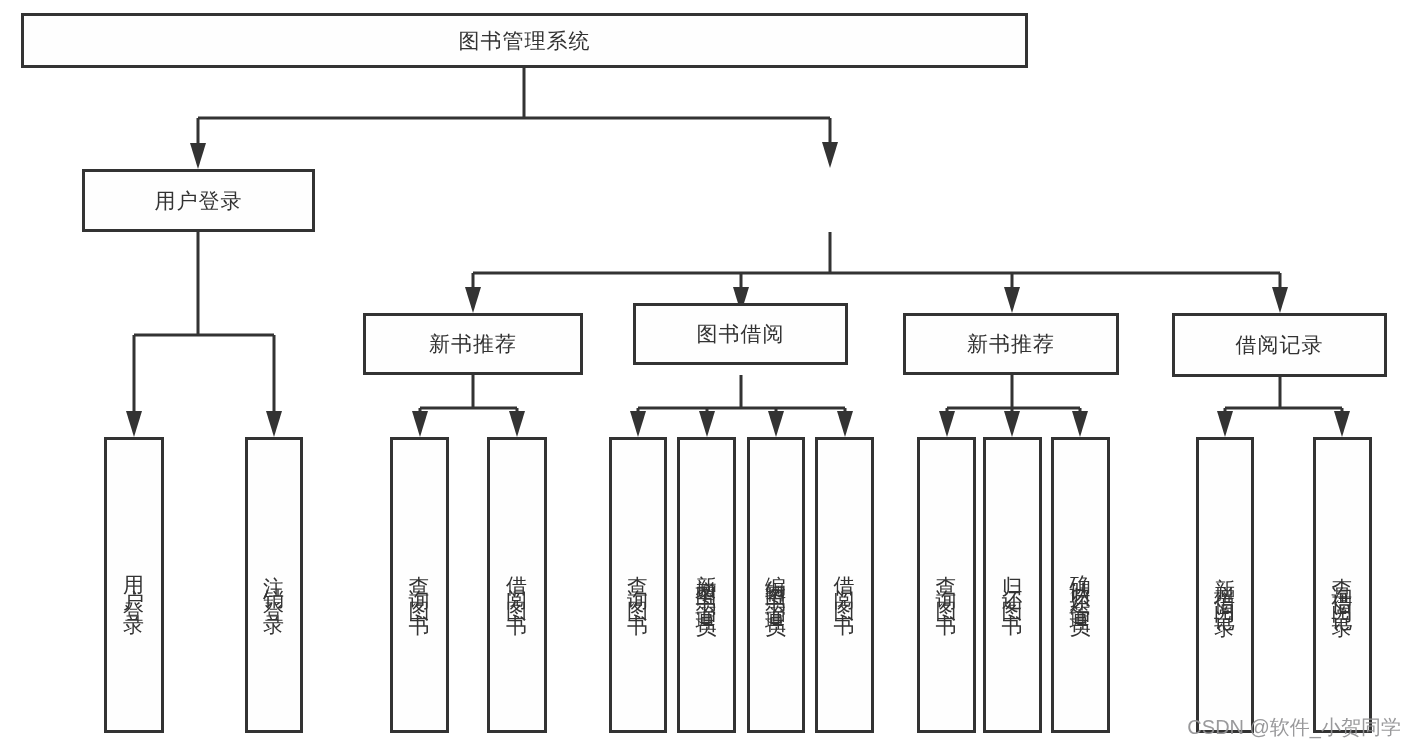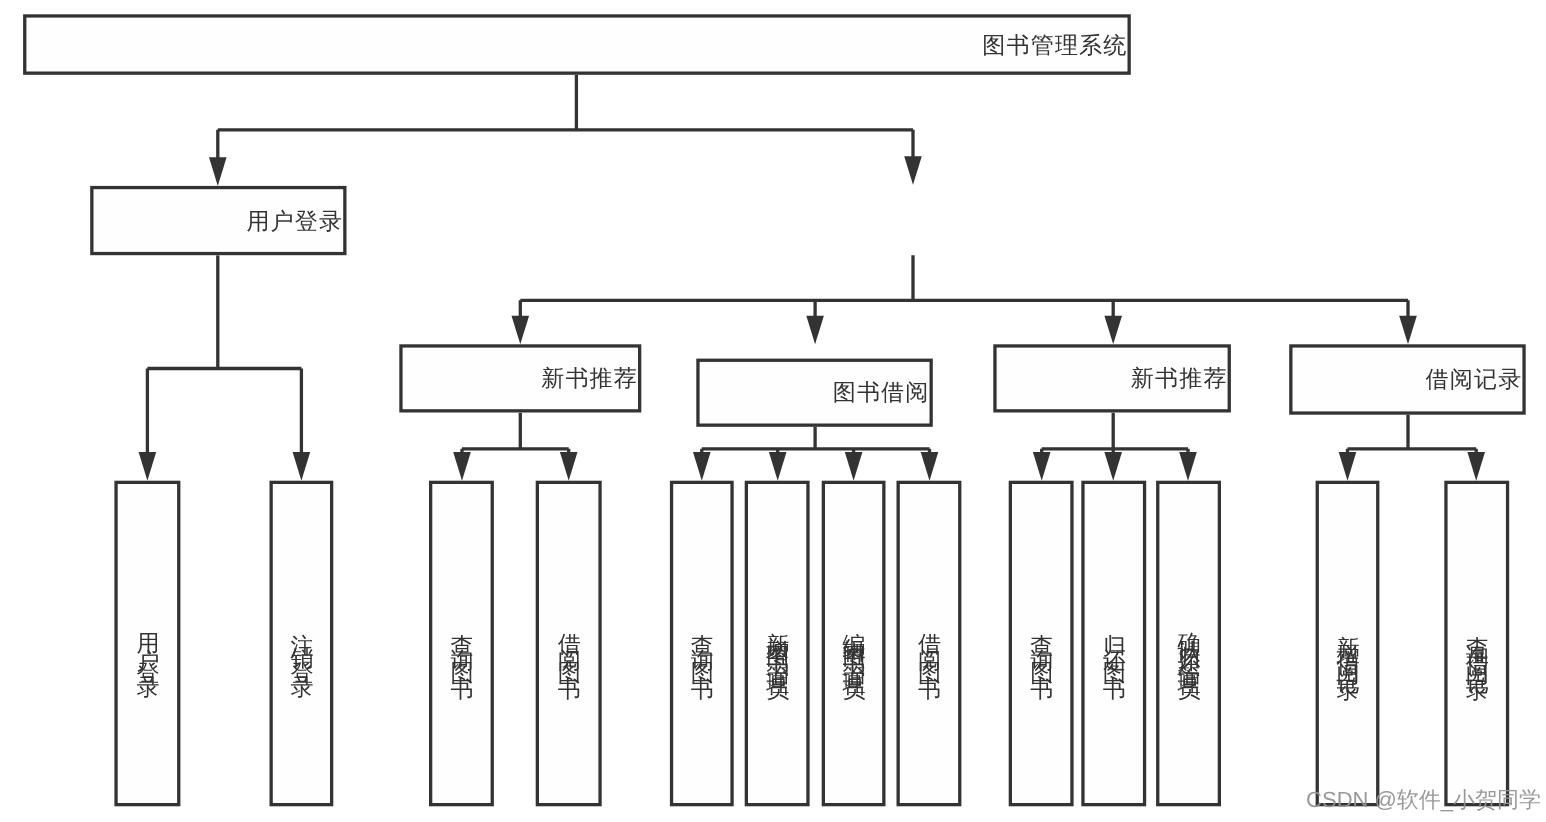--- a/index.html
+++ b/index.html
@@ -26,21 +26,21 @@
     fill: #333333;
     stroke: none;
   }
   .hbox {
     position: absolute;
     box-sizing: border-box;
     background: #fefefe;
     border: 3px solid #333333;
     display: flex;
     align-items: center;
-    justify-content: flex-end;
+    justify-content: center;
     z-index: 2;
   }
   .hbox .lbl {
     font-size: 21px;
     color: #333333;
     letter-spacing: 1px;
     white-space: nowrap;
   }
   .vbox {
     position: absolute;
@@ -133,21 +133,21 @@
     <span class="lbl">图书管理系统</span>
   </div>
 
   <div class="hbox" style="left:82px; top:169px; width:233px; height:63px">
     <span class="lbl">用户登录</span>
   </div>
 
   <div class="hbox" style="left:363px; top:313px; width:220px; height:62px">
     <span class="lbl">新书推荐</span>
   </div>
-  <div class="hbox" style="left:633px; top:326px; width:215px; height:62px">
+  <div class="hbox" style="left:633px; top:303px; width:215px; height:62px">
     <span class="lbl">图书借阅</span>
   </div>
   <div class="hbox" style="left:903px; top:313px; width:216px; height:62px">
     <span class="lbl">新书推荐</span>
   </div>
   <div class="hbox" style="left:1172px; top:313px; width:215px; height:64px">
     <span class="lbl">借阅记录</span>
   </div>
 
   <div class="vbox ls4" style="left:104px; width:60px">

